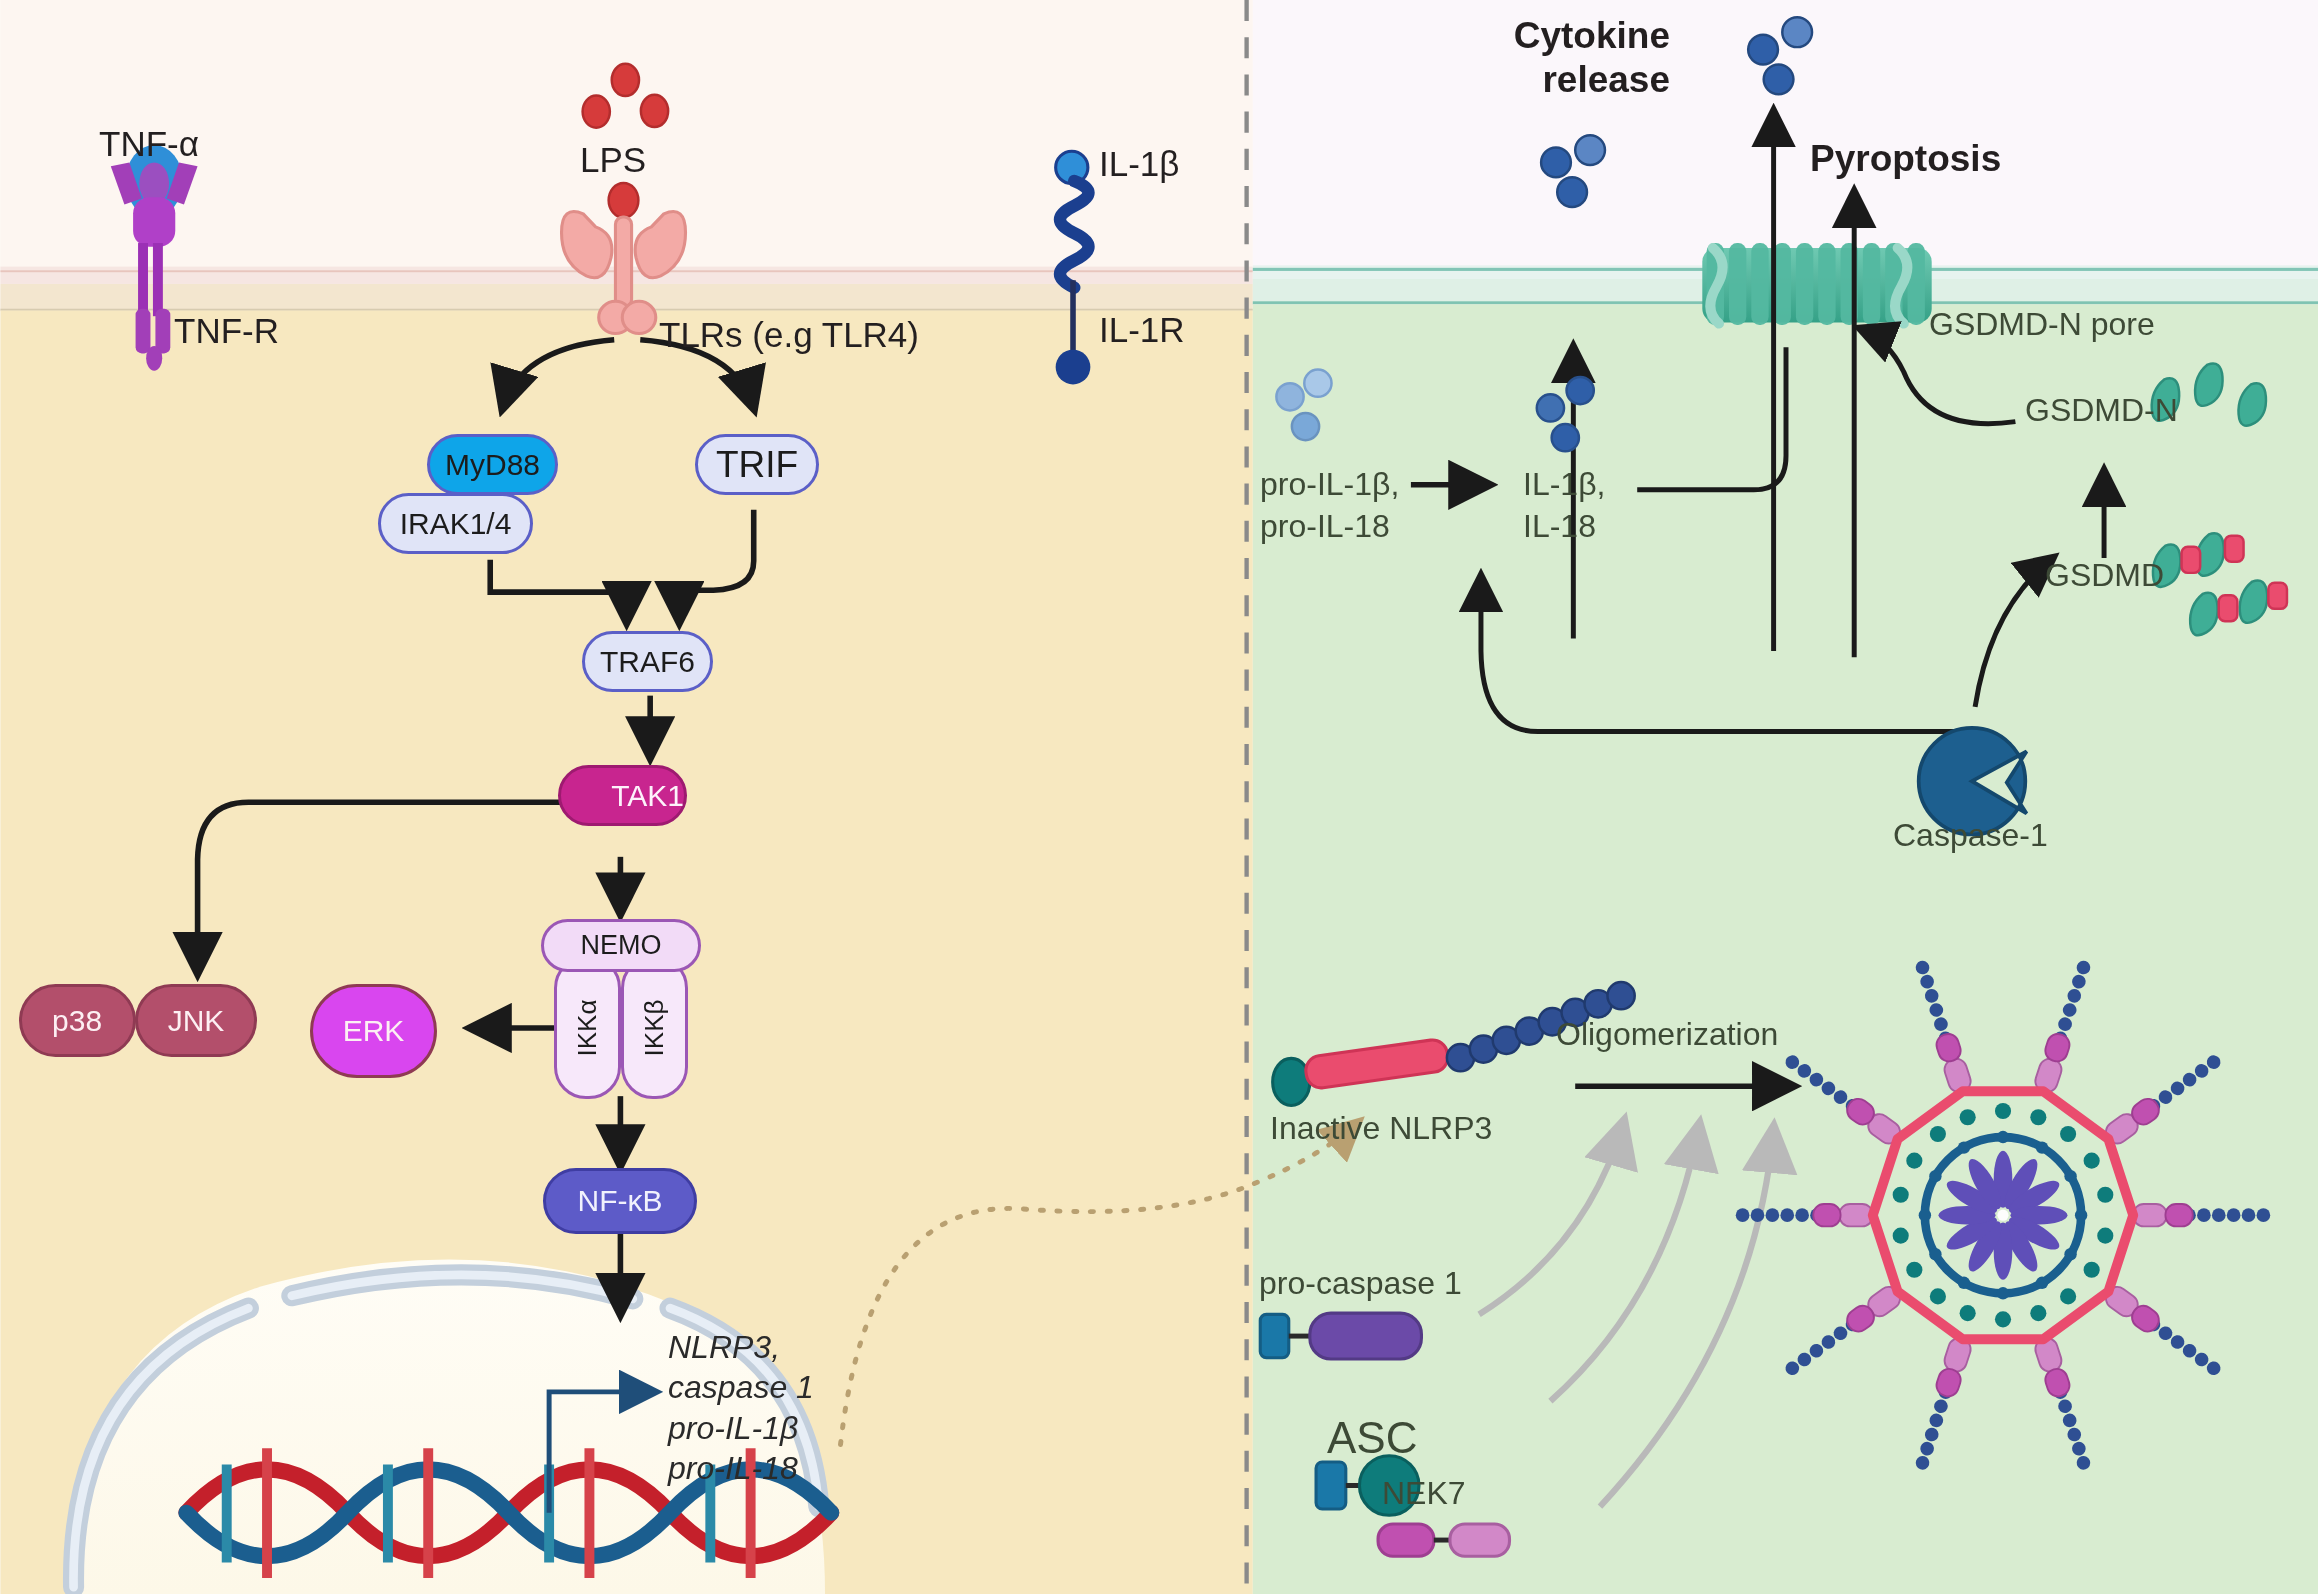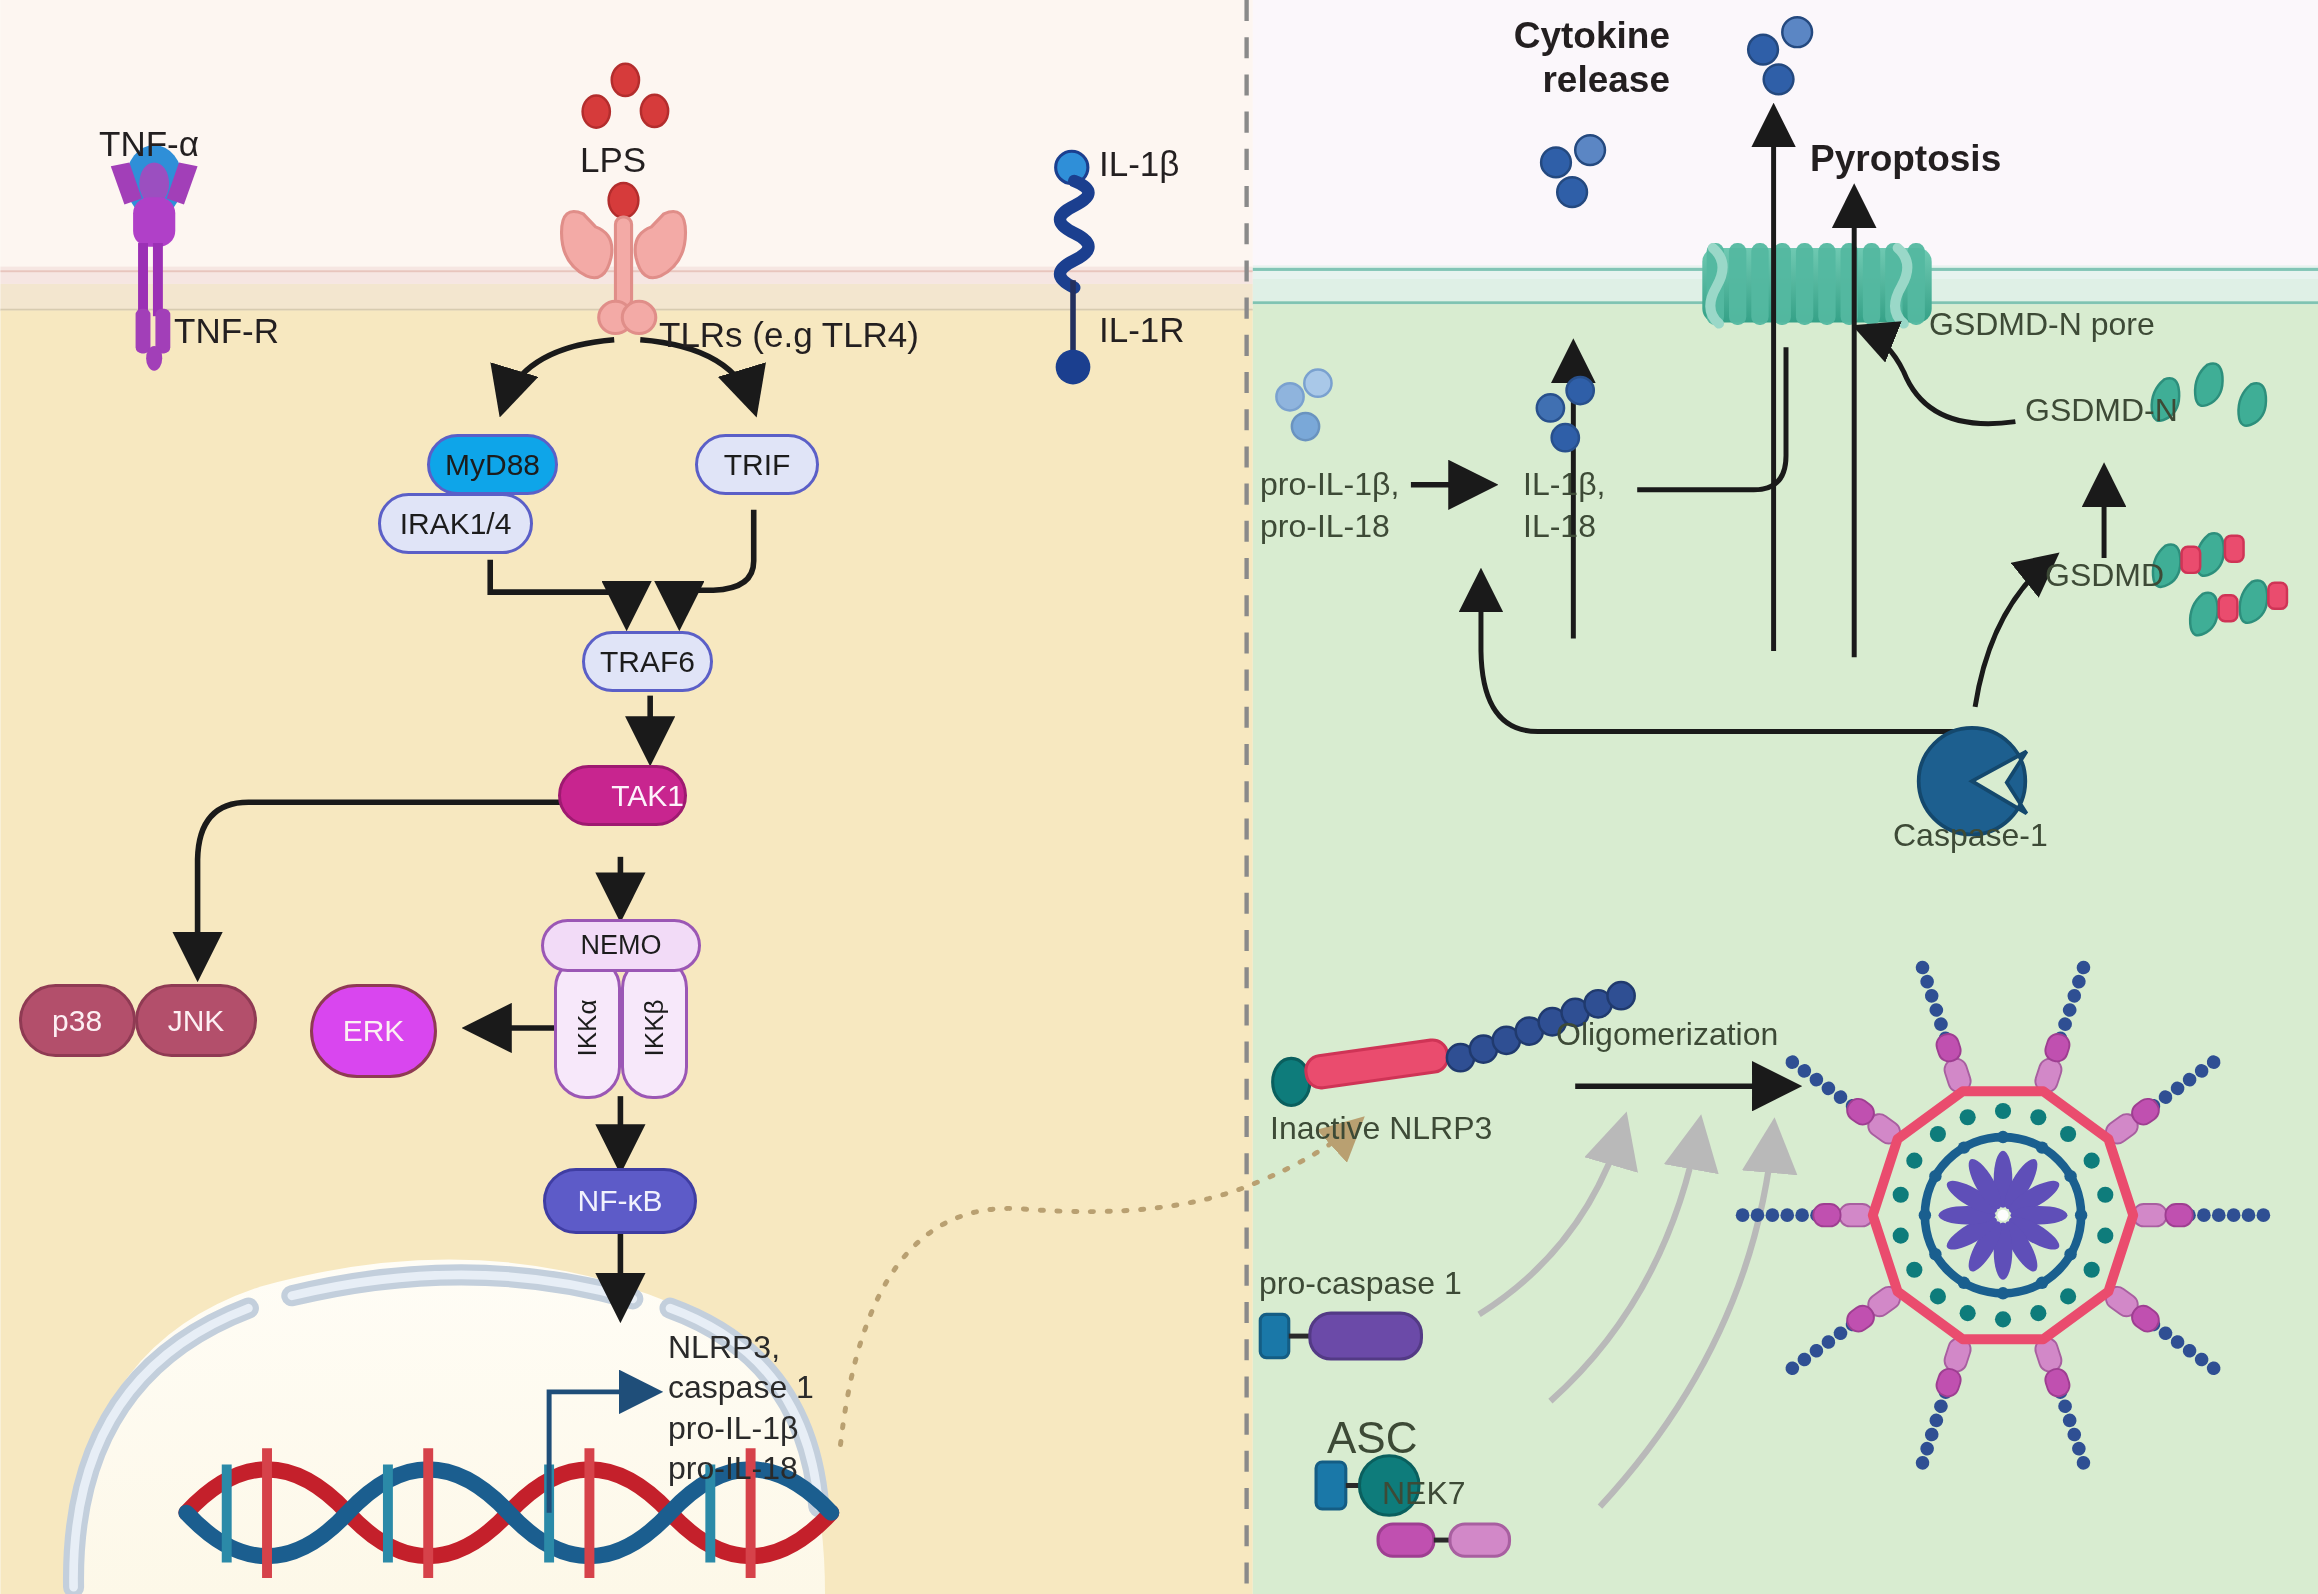--- a/index.html
+++ b/index.html
@@ -3,21 +3,21 @@
 <meta charset="utf-8">
 <style>
   html,body{margin:0;padding:0;background:#fff;}
   body{font-family:"Liberation Sans", sans-serif;}
   #stage{position:relative;width:2319px;height:1594px;overflow:hidden;background:#fdfbf6;}
   .abs{position:absolute;}
   svg{display:block;}
   .lbl{position:absolute;color:#231f20;white-space:nowrap;}
   .lbl-dark{color:#3d4a36;}
   .bold{font-weight:bold;}
-  .ital{}
+  .ital{font-style:italic;}
   .node{position:absolute;display:flex;align-items:center;justify-content:center;
         border-radius:619px;box-sizing:border-box;text-align:center;}
   .node span{display:block;line-height:1;}
 </style>
 </head>
 <body>
 
 <div id="stage">
 
   <svg class="abs" style="left:0;top:0" width="2319" height="1594" viewBox="0 0 3739 2571">
@@ -454,21 +454,21 @@
   <div class="lbl" style="left:580px;top:140px;font-size:35px">LPS</div>
   <div class="lbl" style="left:659px;top:315px;font-size:35px">TLRs (e.g TLR4)</div>
 
   <div class="lbl" style="left:1099px;top:144px;font-size:35px">IL-1β</div>
   <div class="lbl" style="left:1099px;top:310px;font-size:35px">IL-1R</div>
 
   <div class="node" style="left:427px;top:434px;width:131px;height:61px;background:#0ea5e9;border:3.1px solid #5b5fc7;">
     <span style="font-size:30px;color:#1c1c1c">MyD88</span>
   </div>
   <div class="node" style="left:695px;top:434px;width:124px;height:61px;background:#e0e4f7;border:3.1px solid #5b5fc7;">
-    <span style="font-size:30px;color:#1c1c1c">TRIF</span>
+    <span style="font-size:37px;color:#1c1c1c">TRIF</span>
   </div>
   <div class="node" style="left:378px;top:493px;width:155px;height:61px;background:#e0e4f7;border:3.1px solid #5b5fc7;">
     <span style="font-size:30px;color:#1c1c1c">IRAK1/4</span>
   </div>
   <div class="node" style="left:582px;top:631px;width:131px;height:61px;background:#e0e4f7;border:3.1px solid #5b5fc7;">
     <span style="font-size:30px;color:#1c1c1c">TRAF6</span>
   </div>
 
   <div class="node" style="left:558px;top:765px;width:129px;height:61px;background:#c8258f;border:3.7px solid #9e1a70;justify-content:flex-end;">
     <span style="font-size:30px;color:#fdf2fb">TAK1</span>

